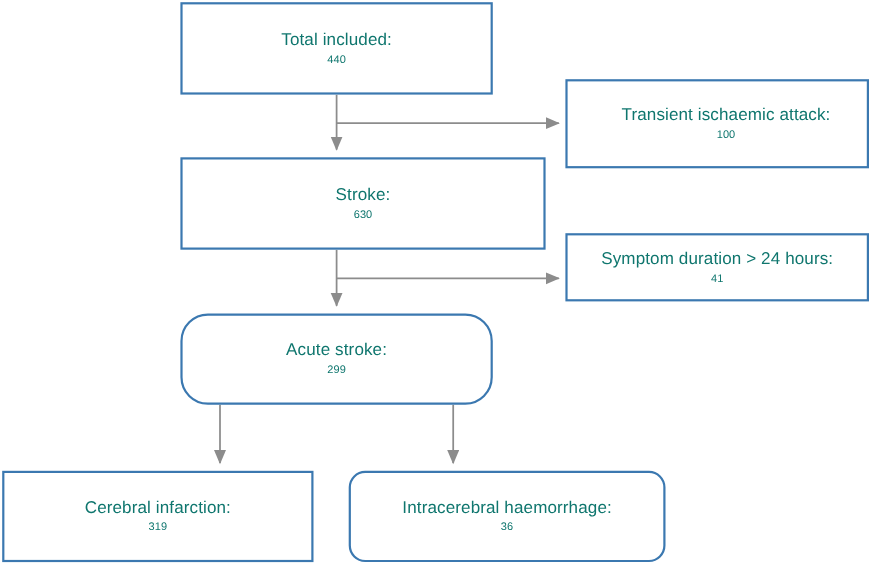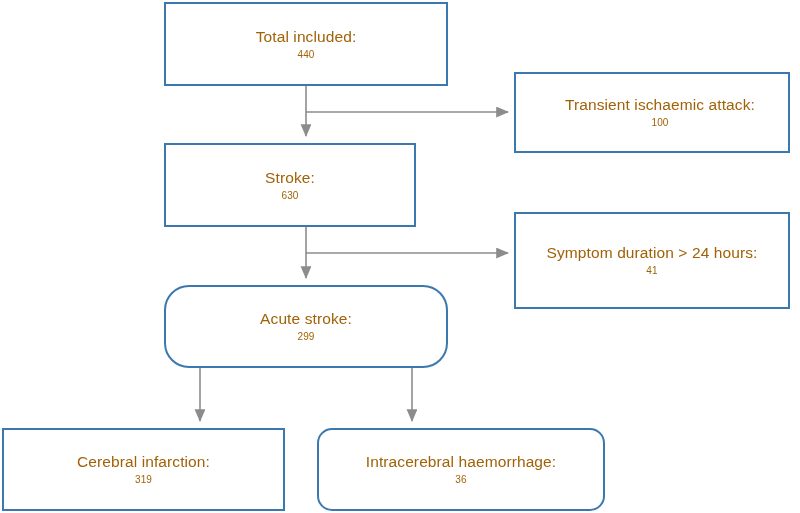--- a/index.html
+++ b/index.html
@@ -29,38 +29,38 @@
   }
   .node {
     position: absolute;
     box-sizing: border-box;
     border: 2px solid #3b78b0;
     background: #ffffff;
     display: flex;
     flex-direction: column;
     align-items: center;
     justify-content: center;
-    color: #a16207;
+    color: #0f766e;
     line-height: 1.45;
     z-index: 2;
   }
   .node-label {
     font-size: 15.5px;
     letter-spacing: 0.1px;
     white-space: nowrap;
   }
   .node-value {
     font-size: 10px;
     letter-spacing: 0.1px;
   }
   
   #node-total        { left: 164px; top: 2px;   width: 284px; height: 84px; }
   #node-tia          { left: 514px; top: 72px;  width: 276px; height: 81px; padding-left: 16px; }
-  #node-stroke       { left: 164px; top: 143px; width: 252px; height: 84px; }
-  #node-symptom      { left: 514px; top: 212px; width: 276px; height: 97px; }
+  #node-stroke       { left: 164px; top: 143px; width: 332px; height: 84px; }
+  #node-symptom      { left: 514px; top: 212px; width: 276px; height: 62px; }
   #node-acute        { left: 164px; top: 285px; width: 284px; height: 83px; border-radius: 25px; }
   #node-infarction   { left: 2px;   top: 428px; width: 283px; height: 83px; }
   #node-haemorrhage  { left: 317px; top: 428px; width: 288px; height: 83px; border-radius: 15px; }
 </style>
 </head>
 <body>
 
 <div id="flowchart">
 
   <svg id="connector-layer" viewBox="0 0 800 513" width="800" height="513" xmlns="http://www.w3.org/2000/svg">

